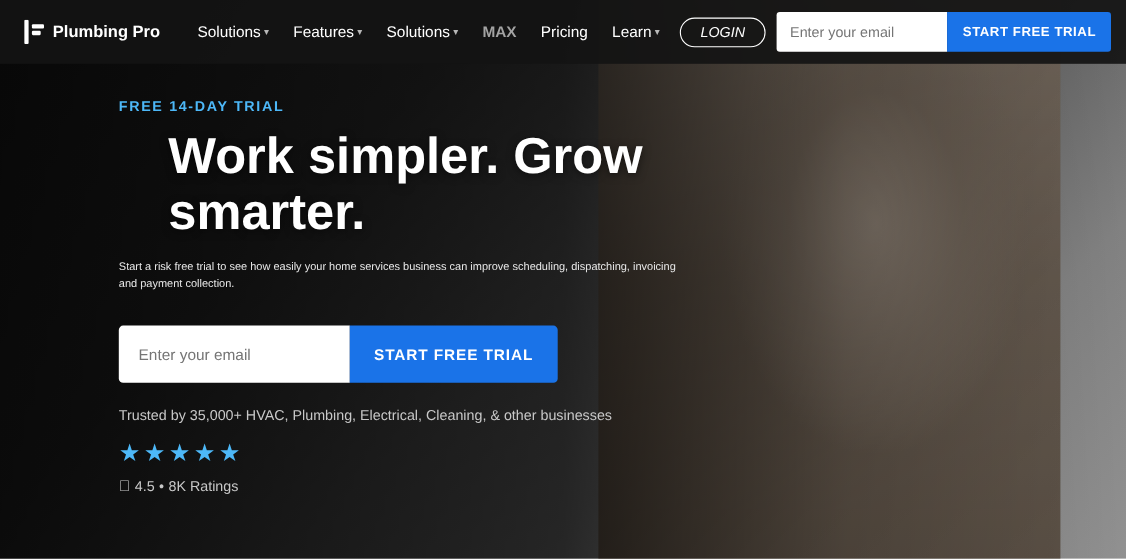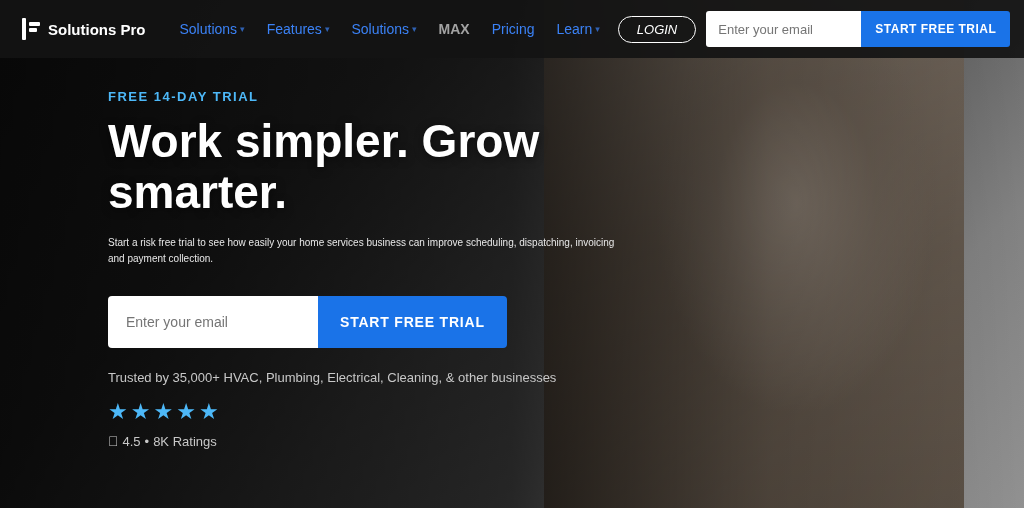--- a/index.html
+++ b/index.html
@@ -37,21 +37,21 @@
       font-weight: 600;
       white-space: nowrap;
     }
     .nav-links {
       display: flex;
       align-items: center;
       gap: 2px;
       flex: 1;
     }
     .nav-item {
-      color: #3b82f6;
+      color: #ffffff;
       font-size: 14px;
       font-weight: 400;
       padding: 6px 10px;
       cursor: pointer;
       display: flex;
       align-items: center;
       gap: 3px;
       white-space: nowrap;
     }
     .nav-item .chevron {
@@ -163,20 +163,21 @@
       text-transform: uppercase;
       margin-bottom: 12px;
     }
     .hero-headline {
       color: #fff;
       font-size: 46px;
       font-weight: 800;
       line-height: 1.1;
       margin-bottom: 18px;
       text-shadow: 0 2px 8px rgba(0,0,0,0.5);
+      margin-left: 45px;
     }
     .hero-subtext {
       color: #e8e8e8;
       font-size: 10px;
       line-height: 1.55;
       margin-bottom: 30px;
       max-width: 520px;
       font-weight: 400;
     }
     .cta-group {
@@ -247,21 +248,21 @@
 
   <nav class="navbar">
     <div class="logo-area">
       <div class="logo-icon">
         <svg width="18" height="22" viewBox="0 0 18 22" fill="none">
           <rect x="0" y="0" width="4" height="22" rx="1" fill="white"></rect>
           <rect x="7" y="4" width="11" height="4" rx="1" fill="white"></rect>
           <rect x="7" y="10" width="8" height="4" rx="1" fill="white"></rect>
         </svg>
       </div>
-      <span class="logo-text">Solutions Pro</span>
+      <span class="logo-text">Plumbing Pro</span>
     </div>
 
     <div class="nav-links">
       <div class="nav-item">
         <span>Solutions</span>
         <span class="chevron">▾</span>
       </div>
       <div class="nav-item">
         <span>Features</span>
         <span class="chevron">▾</span>

